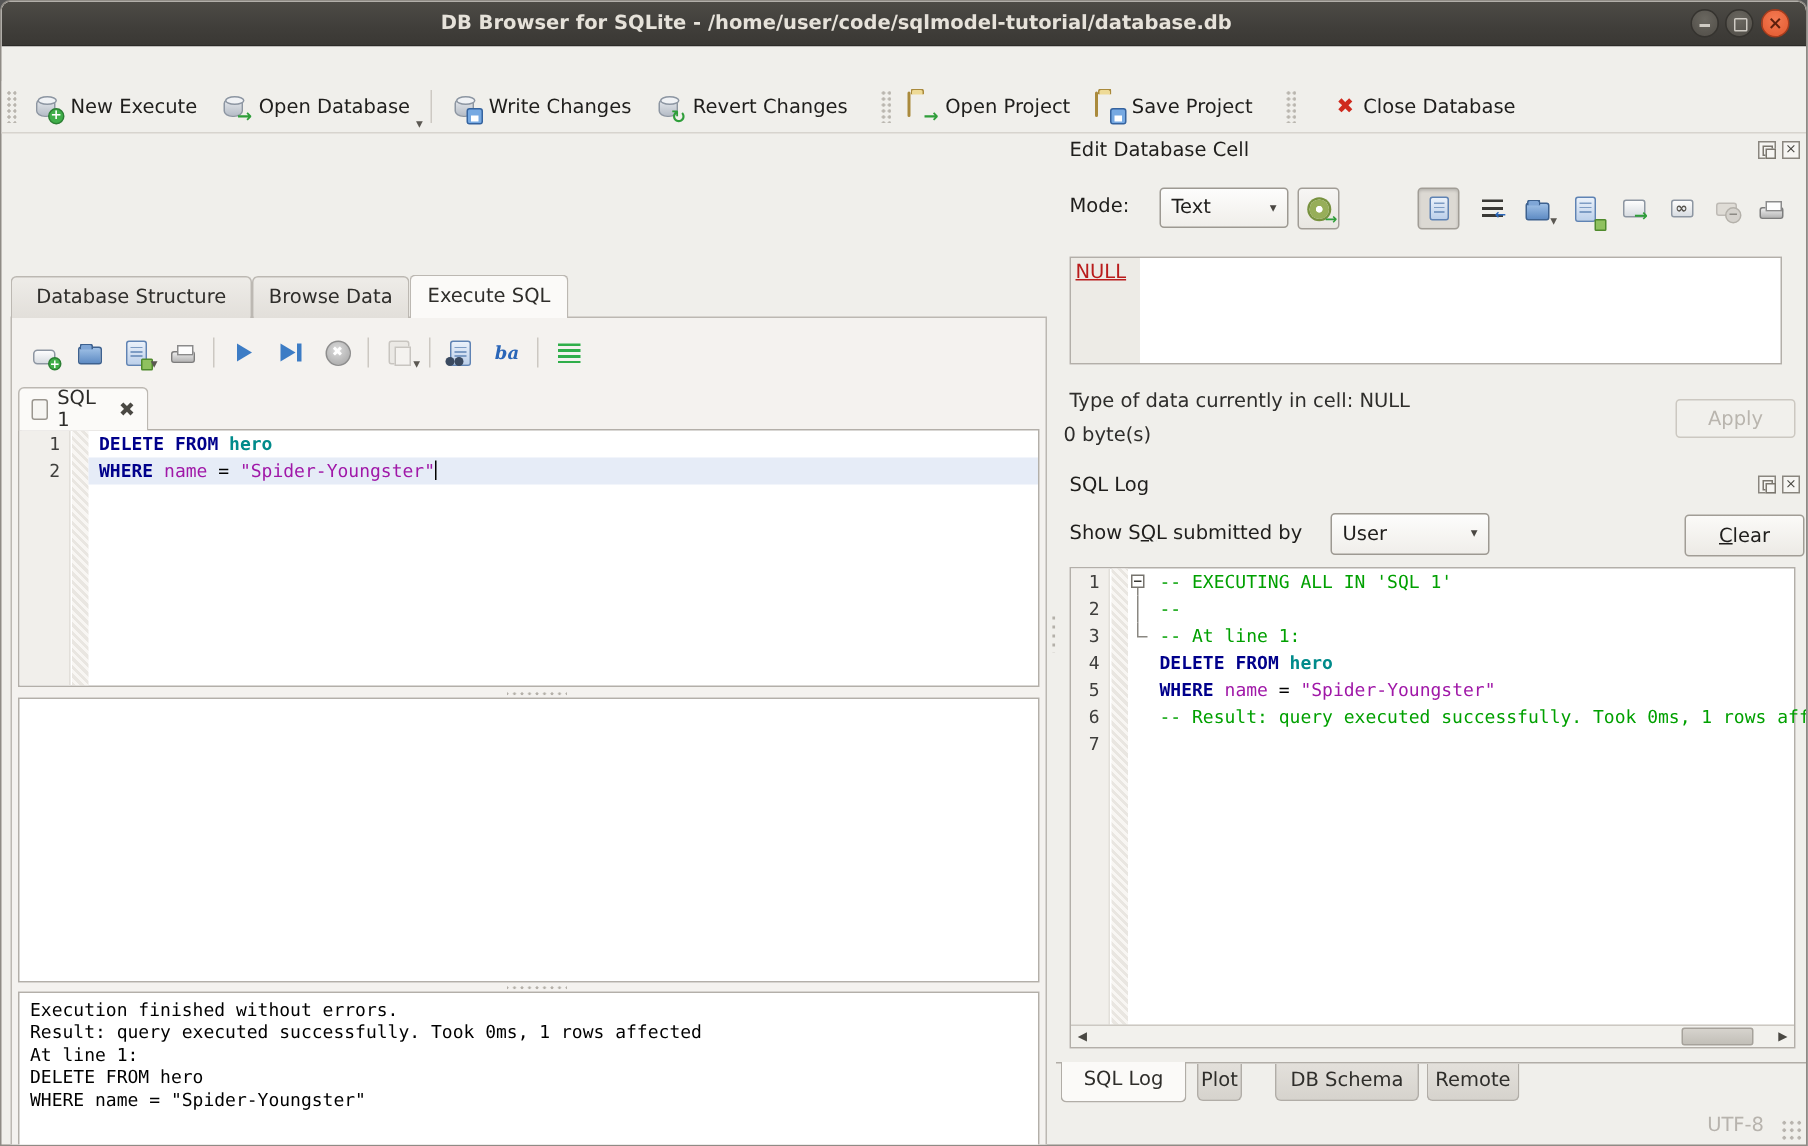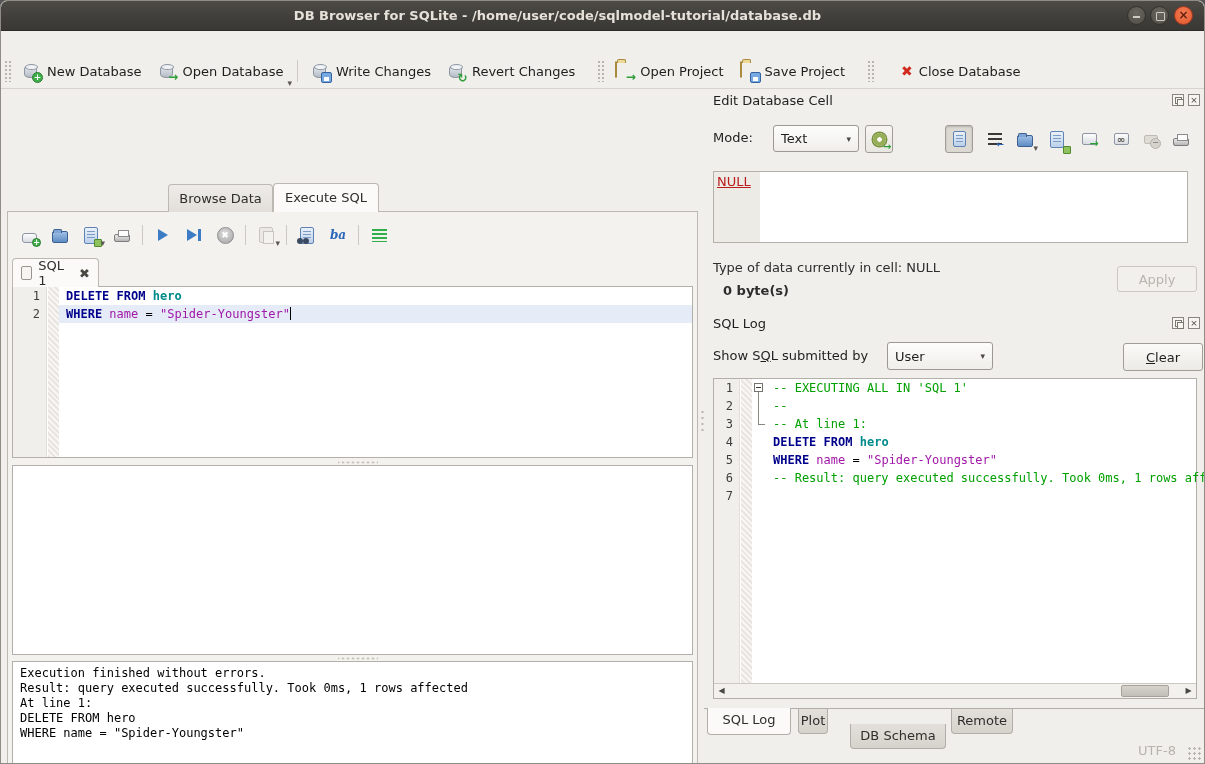--- a/index.html
+++ b/index.html
@@ -153,21 +153,21 @@
   .linkic { position:relative; width:15px; height:12px; background:linear-gradient(#fdfdfd,#d9dde2); border:1px solid #8d96a2; border-radius:2px; text-align:center; font:bold 10px/11px "DejaVu Sans",sans-serif; color:#55524c; }
   .nullic { position:relative; width:14px; height:9px; background:#dbd8d2; border:1px solid #b2aea8; border-radius:2px; opacity:.8; }
   .nullic::after { content:"−"; position:absolute; right:-4px; bottom:-6px; width:9px; height:9px; border-radius:50%; background:#cfccc6; border:1px solid #a6a29b; color:#6e6b65; font:bold 8px/8px "DejaVu Sans",sans-serif; text-align:center; }
   .printer { position:relative; width:16px; height:8px; margin-top:6px; background:linear-gradient(#ececec,#b5b5b5); border:1px solid #7d7d7d; border-radius:2px; }
   .printer::before { content:""; position:absolute; left:3px; top:-5px; width:9px; height:5px; background:#fdfdfd; border:1px solid #8b8b8b; }
 
   #cell-editor { position:absolute; left:6px; top:82px; width:475px; height:72px; background:#fff; border:1px solid #b3afa9; }
   #cell-gutter { position:absolute; left:0; top:0; bottom:0; width:46px; background:#edebe6; }
   #cell-null { position:absolute; left:3px; top:2px; color:#b91c1c;text-decoration:underline; }
   #cell-type-line { position:absolute; left:6px; top:171px; }
-  #cell-size-line { position:absolute; left:16px; top:194px;font-weight:bold; }
+  #cell-size-line { position:absolute; left:2px; top:194px; }
   .pushbtn { position:absolute; height:26px; background:linear-gradient(#fbfaf8,#eceae5); border:1px solid #a19d96; border-radius:3px; text-align:center; color:#1f1e1c; display:flex; align-items:center; justify-content:center; }
   #apply-btn { left:410px; top:177px; width:80px; color:#b9b5ae; background:#f1f0ec; border-color:#ccc8c1; }
 
   #log-header { top:227px; }
   #log-filter-row { position:absolute; left:6px; top:253px; height:29px; width:489px; }
   #log-filter-label { position:absolute; left:0; top:6px; }
   #log-filter-select { left:174px; top:0; width:106px; height:28px; }
   #clear-btn { left:410px; top:1px; width:80px; height:28px; }
   #clear-btn u, #log-filter-label u { text-decoration:underline; }
 
@@ -177,21 +177,21 @@
   .scr-arrow { width:15px; height:14px; text-align:center; font-size:8px; line-height:14px; color:#4a4843; }
   #scr-track { position:relative; flex:1; height:14px; }
   #scr-thumb { position:absolute; top:1px; height:12px; background:linear-gradient(#d6d3cd,#c2bfb8); border:1px solid #a6a29b; border-radius:2px; }
 
   
   #bottom-tabbar { position:absolute; left:703px; top:707px; width:502px; height:33px; border-top:1px solid #b1ada7; }
   .btab { position:absolute; top:0; height:25px; background:linear-gradient(#e3e0db,#d6d3cd); border:1px solid #b1ada7; border-top:none; border-radius:0 0 4px 4px; text-align:center; line-height:24px; color:#2f2e2b; }
   .btab.active { background:#fbfaf8; top:-1px; height:27px; border-top:none; z-index:2; }
   #btab-sqllog { left:3px; width:84px; }
   #btab-plot { left:94px; width:30px; }
-  #btab-schema { left:146px; width:96px;margin-top:15px; }
+  #btab-schema { left:146px; width:96px; }
   #btab-remote { left:247px; width:62px; }
 
   
   #statusbar { position:absolute; left:0; bottom:0; width:100%; height:24px; }
   #encoding { position:absolute; right:28px; bottom:5px; color:#b7b3ad; }
   #resize-grip { position:absolute; right:3px; bottom:3px; width:14px; height:14px;
     background-image:radial-gradient(circle,#b7b3ad 1px,transparent 1.2px); background-size:5px 5px; }
 </style>
 </head>
 <body>
@@ -206,21 +206,21 @@
   </div>
 
 
   <div id="toolbar">
     <div class="grip"></div>
     <div class="tb-btn">
       <span class="dbicon">
           <span class="cyl"></span>
           <span class="badge">+</span>
         </span>
-      <span>New Database</span>
+      <span>New Execute</span>
     </div>
     <div class="tb-btn">
       <span class="dbicon">
           <span class="cyl"></span>
           <span class="badge arrow">→</span>
         </span>
       <span>Open Database</span>
     </div>
     <span class="caret">▾</span>
     <div class="tsep"></div>
@@ -248,20 +248,21 @@
       <span>Save Project</span>
     </div>
     <div class="grip" style="margin-left:14px;"></div>
     <div class="tb-btn" style="margin-left:16px;">
       <span class="xicon">✖</span>
       <span>Close Database</span>
     </div>
   </div>
 
   <div id="left-pane">
+    <div class="mtab" id="tab-structure">Database Structure</div>
     <div class="mtab" id="tab-browse">Browse Data</div>
     <div class="mtab active" id="tab-execute">Execute SQL</div>
 
     <div id="left-frame">
 
       <div id="sql-toolbar">
         <span class="sicon">
             <span class="tabshape"></span>
             <span class="mini-badge">+</span>
           </span>

